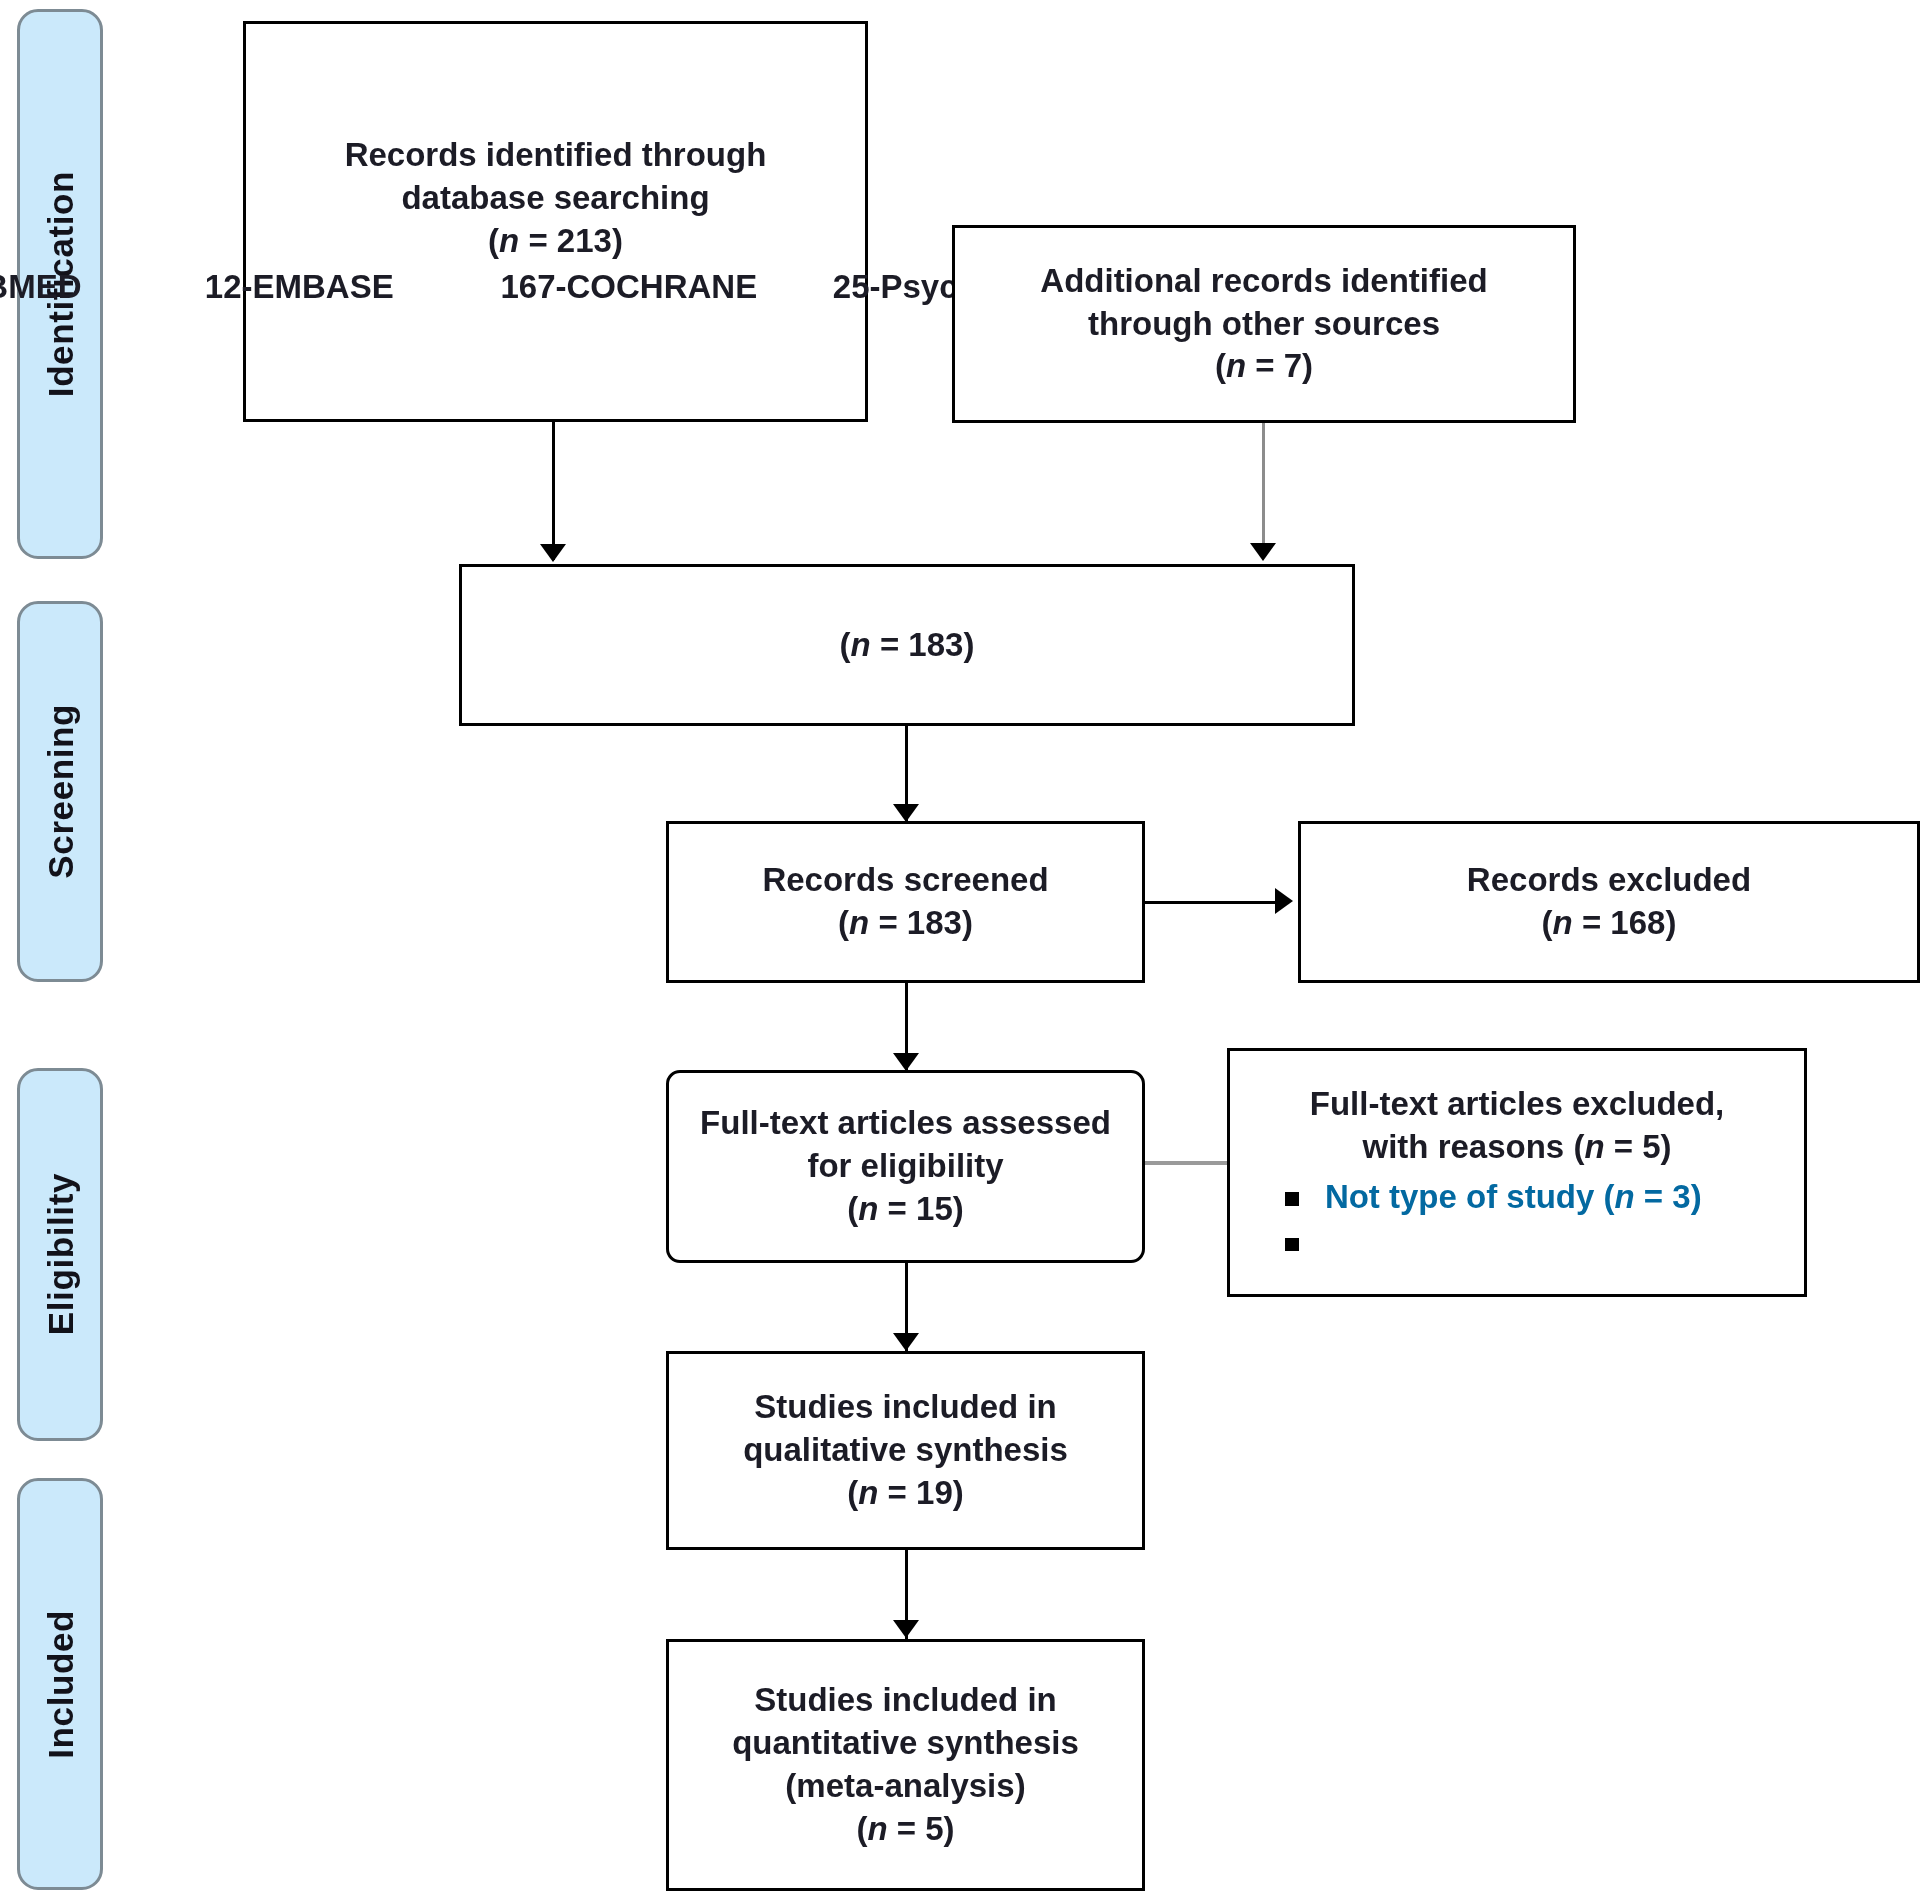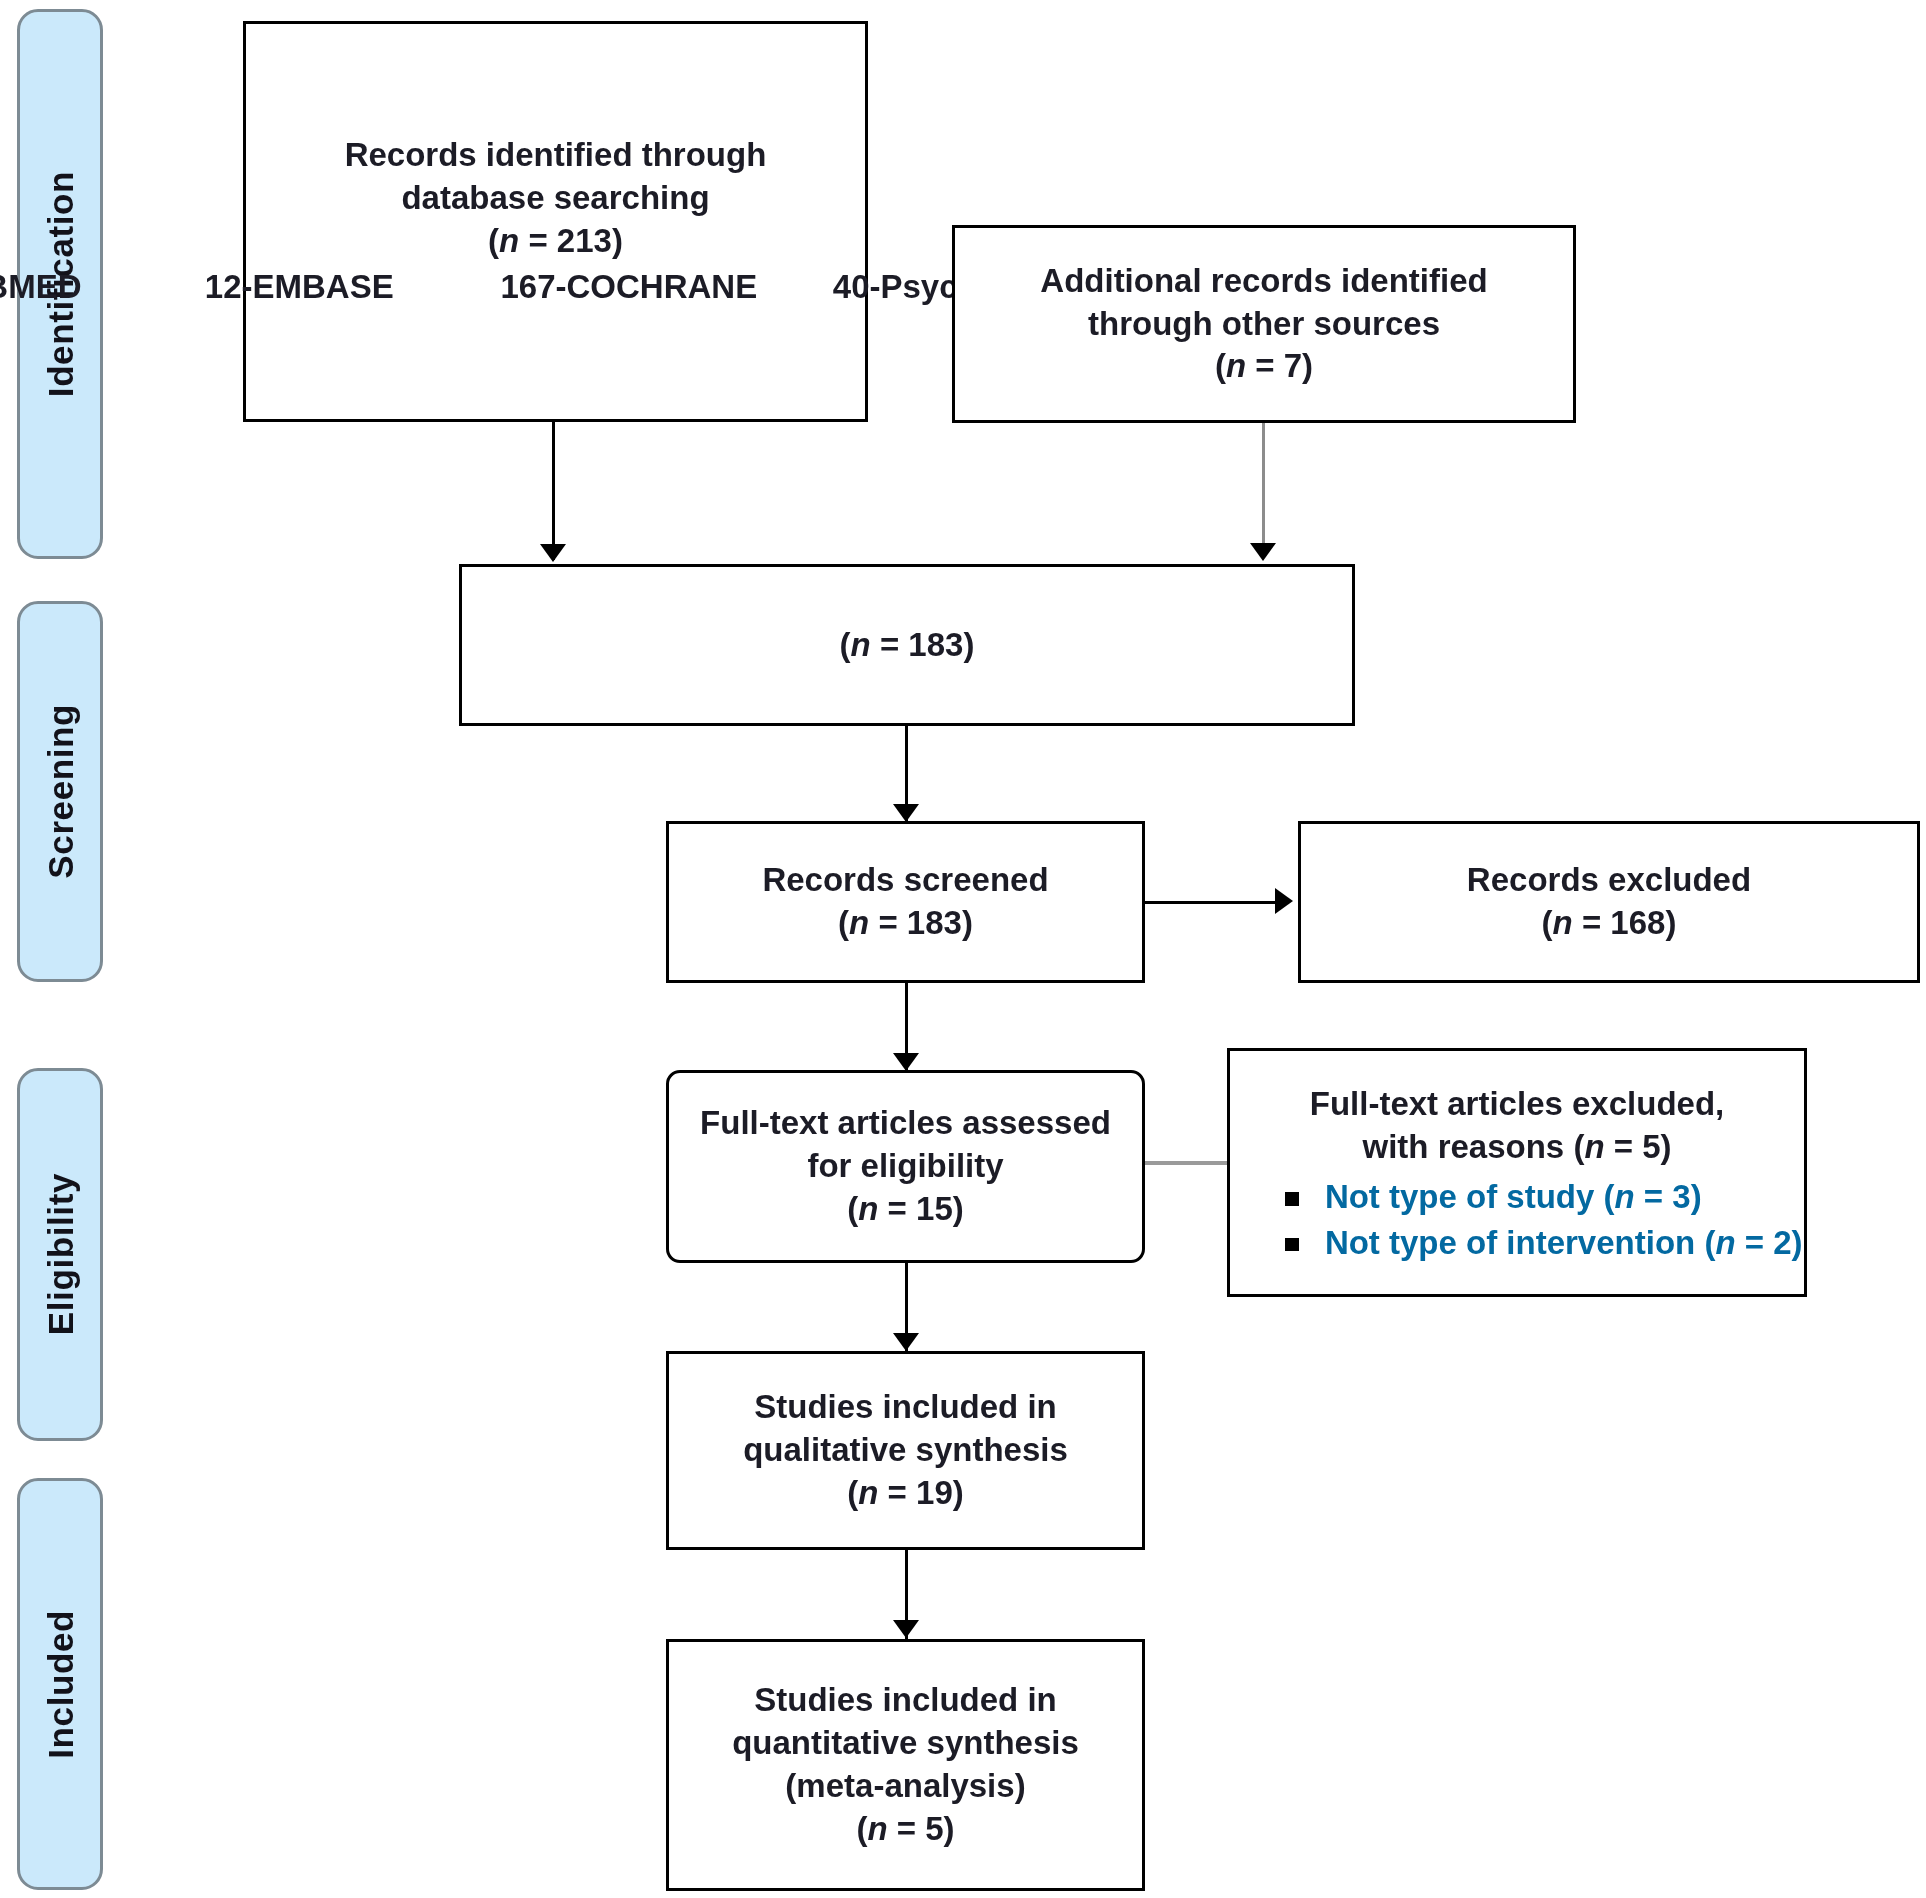--- a/index.html
+++ b/index.html
@@ -147,21 +147,21 @@
       <div class="db-row">
         <span class="db-name">-PUBMED</span>
         <span class="db-count">12</span>
       </div>
       <div class="db-row">
         <span class="db-name">-EMBASE</span>
         <span class="db-count">167</span>
       </div>
       <div class="db-row">
         <span class="db-name">-COCHRANE</span>
-        <span class="db-count">40</span>
+        <span class="db-count">25</span>
       </div>
       <div class="db-row">
         <span class="db-name">-PsycINFO</span>
         <span class="db-count">9</span>
       </div>
     </div>
   </div>
 
   <div class="flow-box" style="left:952px; top:225px; width:624px; height:198px;">
     <div class="line">Additional records identified</div>
@@ -220,21 +220,20 @@
   <div class="flow-box" style="left:1227px; top:1048px; width:580px; height:249px; justify-content:flex-start; padding-top:32px;">
     <div class="line">Full-text articles excluded,</div>
     <div class="line">with reasons (<em>n</em> = <span>5</span>)</div>
     <div class="reasons">
       <div class="reason-row">
         <span class="reason-bullet"></span>
         <span>Not type of study (<em>n</em> = 3)</span>
       </div>
       <div class="reason-row">
         <span class="reason-bullet"></span>
-        <span>Not type of intervention (<em>n</em> = 2)</span>
       </div>
     </div>
   </div>
 
   <div class="vline" style="left:905px; top:1263px; height:95px;"></div>
   <div class="arrow-down" style="left:893px; top:1333px;"></div>
 
   <div class="flow-box" style="left:666px; top:1351px; width:479px; height:199px;">
     <div class="line">Studies included in</div>
     <div class="line">qualitative synthesis</div>

